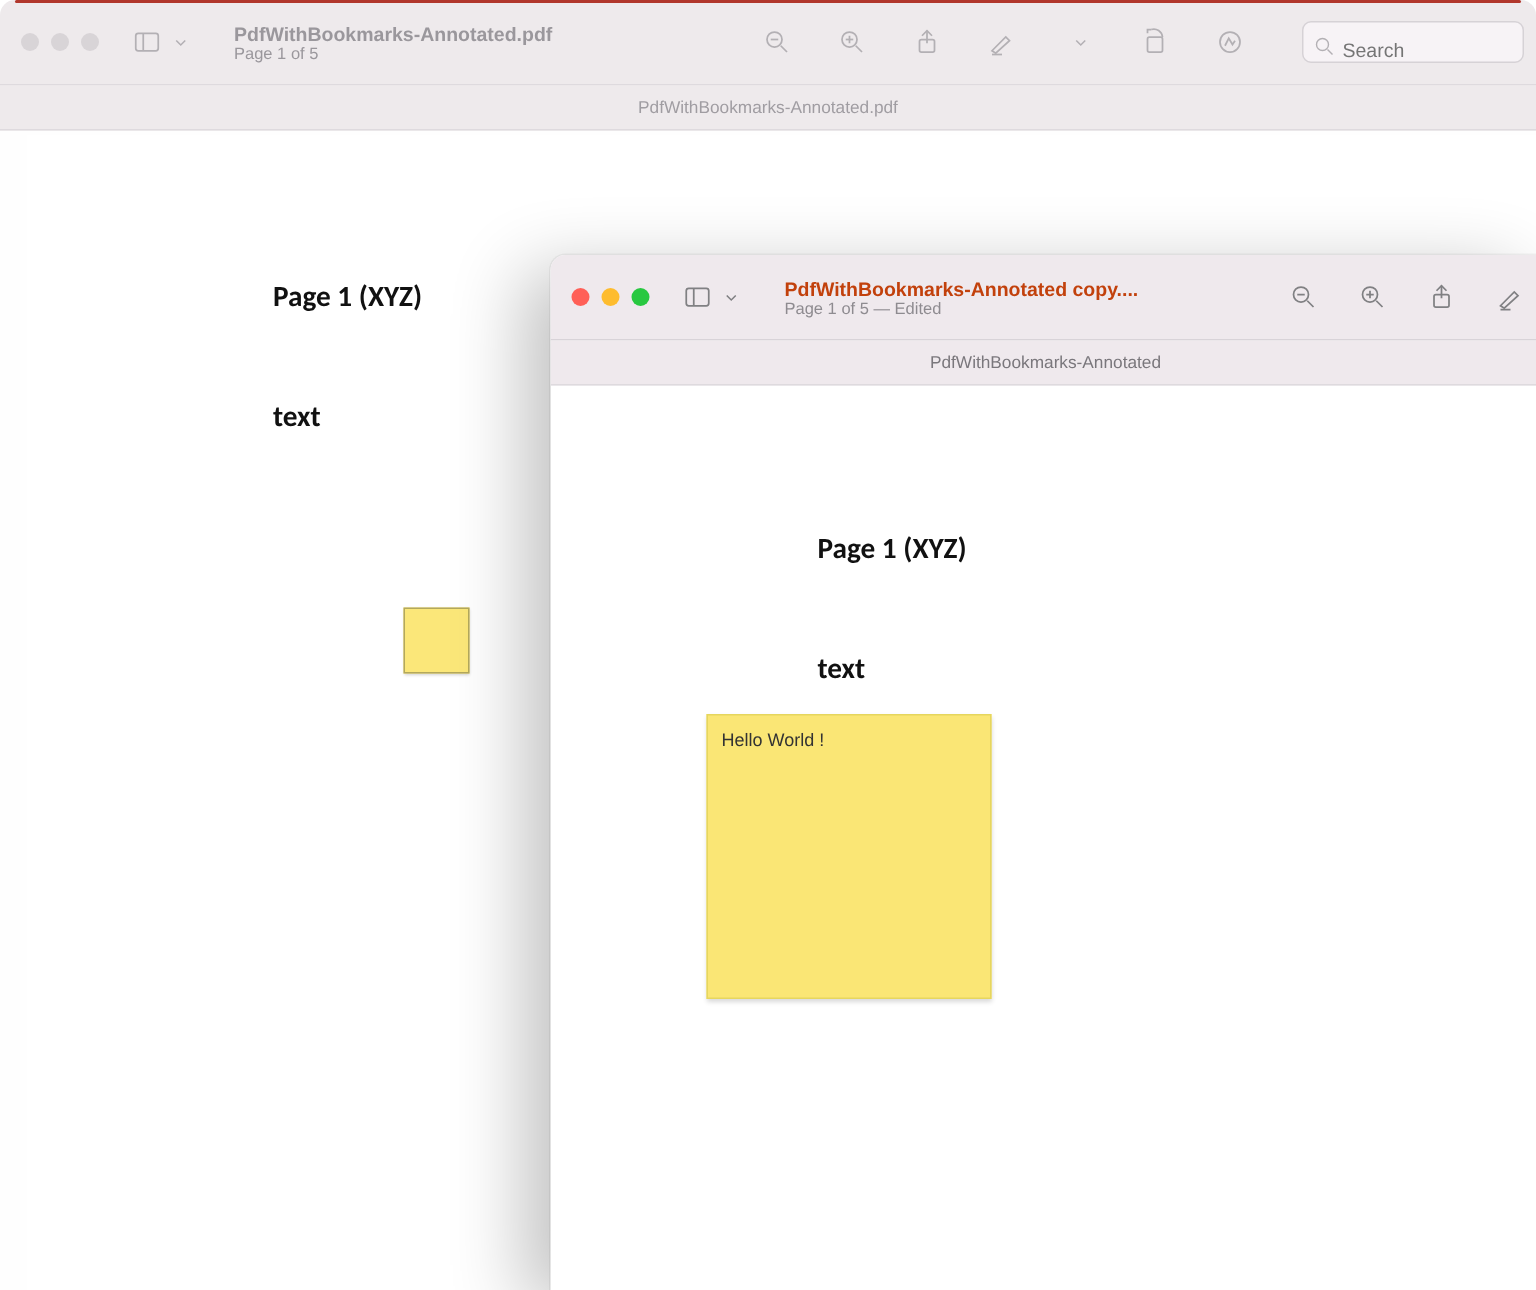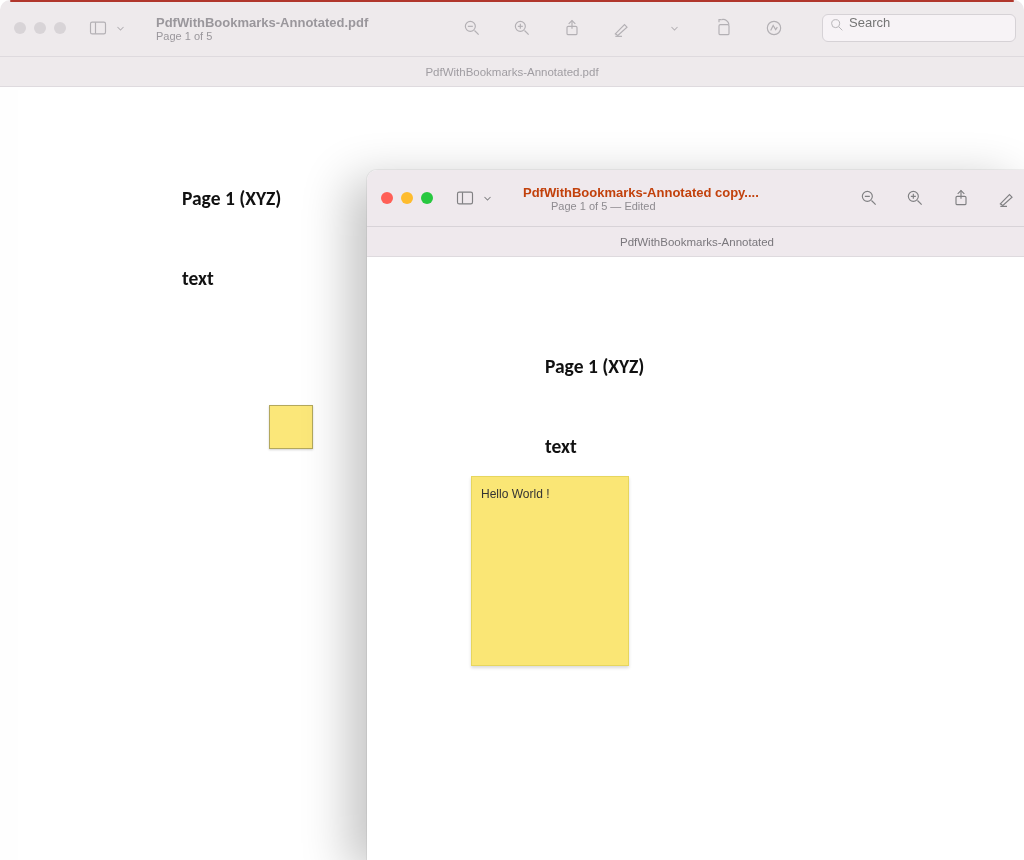--- a/index.html
+++ b/index.html
@@ -55,22 +55,22 @@
     .title-stack { display: flex; flex-direction: column; min-width: 280px; }
     .doc-title {
       font-size: 13px; font-weight: 700; color: #3f3f43;
       white-space: nowrap; overflow: hidden; text-overflow: ellipsis;
     }
     .window-back .doc-title { color: #9a979c; }
     .doc-sub { font-size: 11px; color: #9a979c; }
 
     .tool-row { display: flex; align-items: center; gap: 30px; margin-left: auto; }
     .search-wrap {
-      display: flex; align-items: flex-start;
-      height: 28px; width: 194px;
+      display: flex; align-items: flex-end;
+      height: 28px; width: 148px;
       border: 1px solid #d6d2d6;
       border-radius: 6px;
       background: #f7f3f6;
       padding: 0 6px;
       gap: 4px;
       margin-left: 8px;
       margin-right: 8px;
     }
     .search-wrap input {
       border: none; outline: none; background: transparent;
@@ -122,21 +122,21 @@
       background: #fff;
       border-radius: 10px 0 0 0;
       box-shadow: -18px 10px 48px rgba(0,0,0,0.24), 0 0 0 1px rgba(0,0,0,0.05);
       overflow: hidden;
     }
     .window-front .titlebar {
       background: #efe9ed;
       border-bottom: 1px solid #d8d3d8;
     }
     .window-front .doc-title { color: #c2410c; max-width: 270px; }
-    .window-front .doc-sub { color: #8e8b90; margin-left: 28px; }
+    .window-front .doc-sub { color: #8e8b90; }
     .window-front .tool-row { gap: 26px; padding-right: 10px; }
     .window-front .tabbar { background: #efe9ed; }
 
     .page-front {
       position: absolute;
       top: 90px; left: 12px; right: 0; bottom: 0;
       background: #ffffff;
     }
     .page-front .heading {
       position: absolute;
@@ -146,21 +146,21 @@
     }
     .page-front .bodytext {
       position: absolute;
       left: 166px; top: 174px;
       font-family: Calibri, Arial, sans-serif;
       font-size: 19.5px; font-weight: 600; color: #111;
     }
     .sticky-big {
       position: absolute;
       left: 92px; top: 216px;
-      width: 158px; height: 190px;
+      width: 190px; height: 190px;
       background: #fae675;
       border: 1px solid #e6d65e;
       box-shadow: 0 2px 3px rgba(0,0,0,0.15);
       padding: 7px 9px;
     }
     .sticky-big span {
       font-family: "Helvetica Neue", Arial, sans-serif;
       font-size: 12px; color: #333;
     }
 

